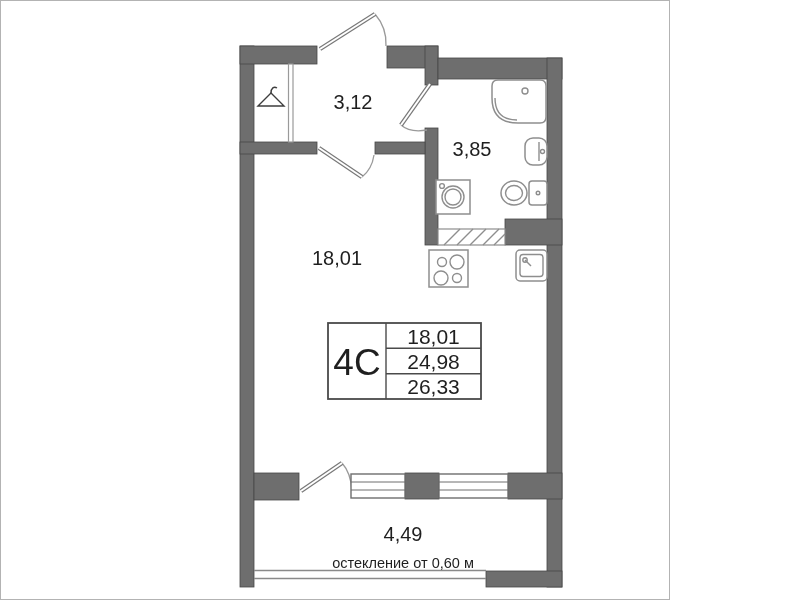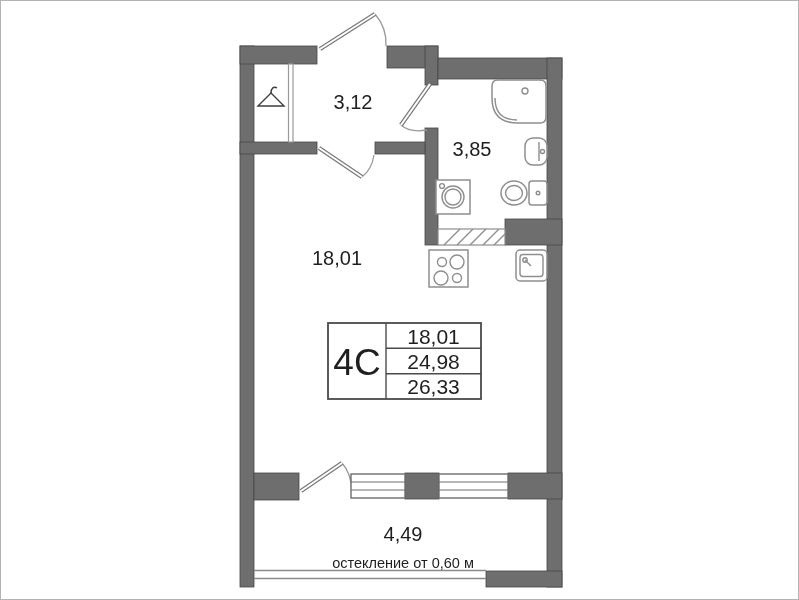--- a/index.html
+++ b/index.html
@@ -1,18 +1,18 @@
 <!DOCTYPE html>
 <html><head>
 <meta charset="utf-8">
 <style>
   html,body{margin:0;padding:0;background:#fff;}
   .frame{
     position:relative;
-    width:799px;height:600px;
+    width:670px;height:600px;
     box-sizing:border-box;
     border:1px solid #b3b3b3;
     background:#fff;
     font-family:"Liberation Sans", sans-serif;
     overflow:hidden;
   }
   svg{position:absolute;left:0;top:0;}
   .wall{fill:#6e6e6e;stroke:#474747;stroke-width:0.8;}
   .fixture{fill:#ffffff;stroke:#8e8e8e;stroke-width:1.5;}
   .fixline{fill:none;stroke:#8e8e8e;stroke-width:1.4;}

